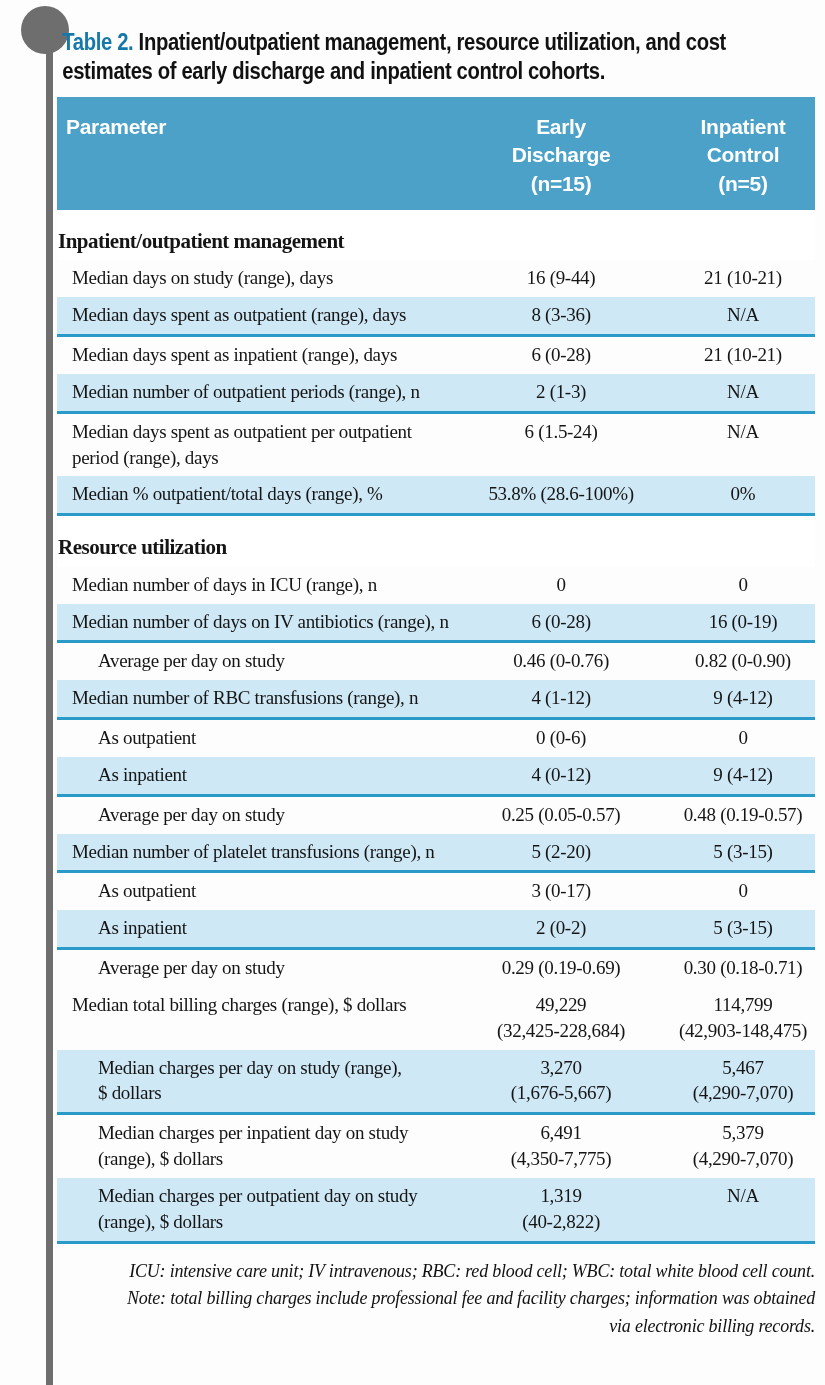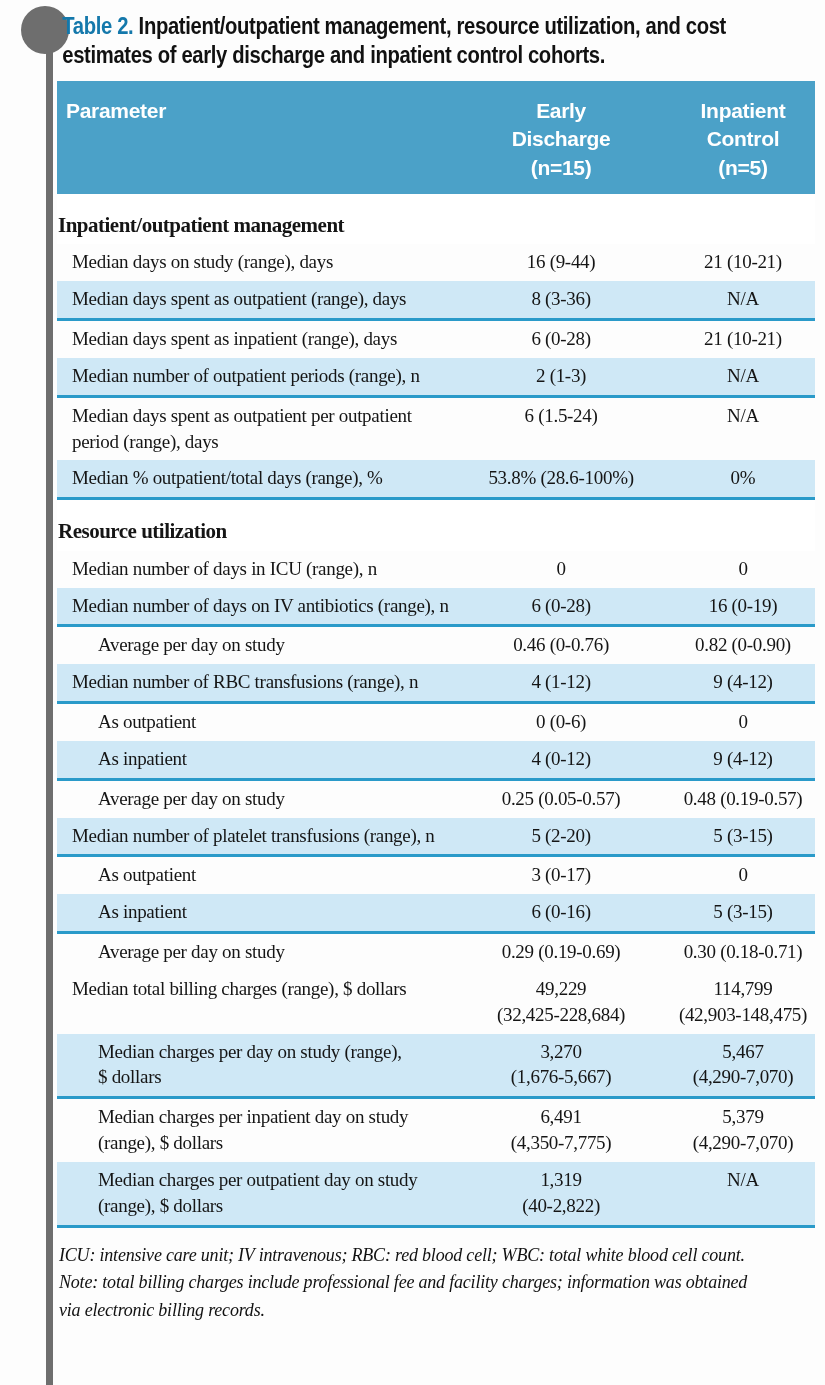--- a/index.html
+++ b/index.html
@@ -16,21 +16,21 @@
     position:relative;width:825px;height:1385px;background:#fdfdfd;overflow:hidden;
     font-family:"Liberation Serif", serif;color:var(--ink);
   }
   .bullet{
     position:absolute;left:21px;top:6px;width:48px;height:48px;border-radius:50%;
     background:var(--marker-gray);
   }
   .vline{
     position:absolute;left:46px;top:30px;width:7px;height:1355px;background:var(--marker-gray);
   }
-  .content{position:absolute;left:57px;top:12px;width:758px;}
+  .content{position:absolute;left:57px;top:28px;width:758px;}
   .caption{
     font-family:"Liberation Sans", sans-serif;font-weight:bold;color:#111;
     font-size:23px;line-height:1.28;letter-spacing:-0.4px;
     width:860px;transform:scaleX(0.88);transform-origin:left top;
     padding-left:6px;
   }
   .caption .cap-label{color:var(--caption-accent);}
   table.cohort{
     border-collapse:collapse;table-layout:fixed;width:758px;margin-top:10px;
   }
@@ -56,21 +56,21 @@
     background:var(--row-shade);
     border-bottom:3px solid var(--rule);
     margin-top:31px;
   }
   tbody tr.section td{
     font-weight:bold;font-size:21px;letter-spacing:-0.5px;
     padding:17px 0 5px 1px;background:#fff;
   }
   .footnote{
     font-style:italic;font-size:18px;line-height:1.55;letter-spacing:-0.2px;
-    margin-top:14px;padding-left:2px;white-space:pre-line;color:#111;
+    margin-top:14px;padding-left:2px;white-space:pre-line;color:#111;text-align:right;
   }
 </style>
 </head>
 <body>
 
 <div class="canvas">
   <div class="bullet"></div>
   <div class="vline"></div>
 
   <div class="content">
@@ -174,21 +174,21 @@
             <td class="val">5 (2-20)</td>
             <td class="val">5 (3-15)</td>
           </tr>
           <tr class="">
             <td class="param indent">As outpatient</td>
             <td class="val">3 (0-17)</td>
             <td class="val">0</td>
           </tr>
           <tr class="shaded">
             <td class="param indent">As inpatient</td>
-            <td class="val">6 (0-16)</td>
+            <td class="val">2 (0-2)</td>
             <td class="val">5 (3-15)</td>
           </tr>
           <tr class="">
             <td class="param indent">Average per day on study</td>
             <td class="val">0.29 (0.19-0.69)</td>
             <td class="val">0.30 (0.18-0.71)</td>
           </tr>
           <tr class="">
             <td class="param">Median total billing charges (range), $ dollars</td>
             <td class="val">49,229

